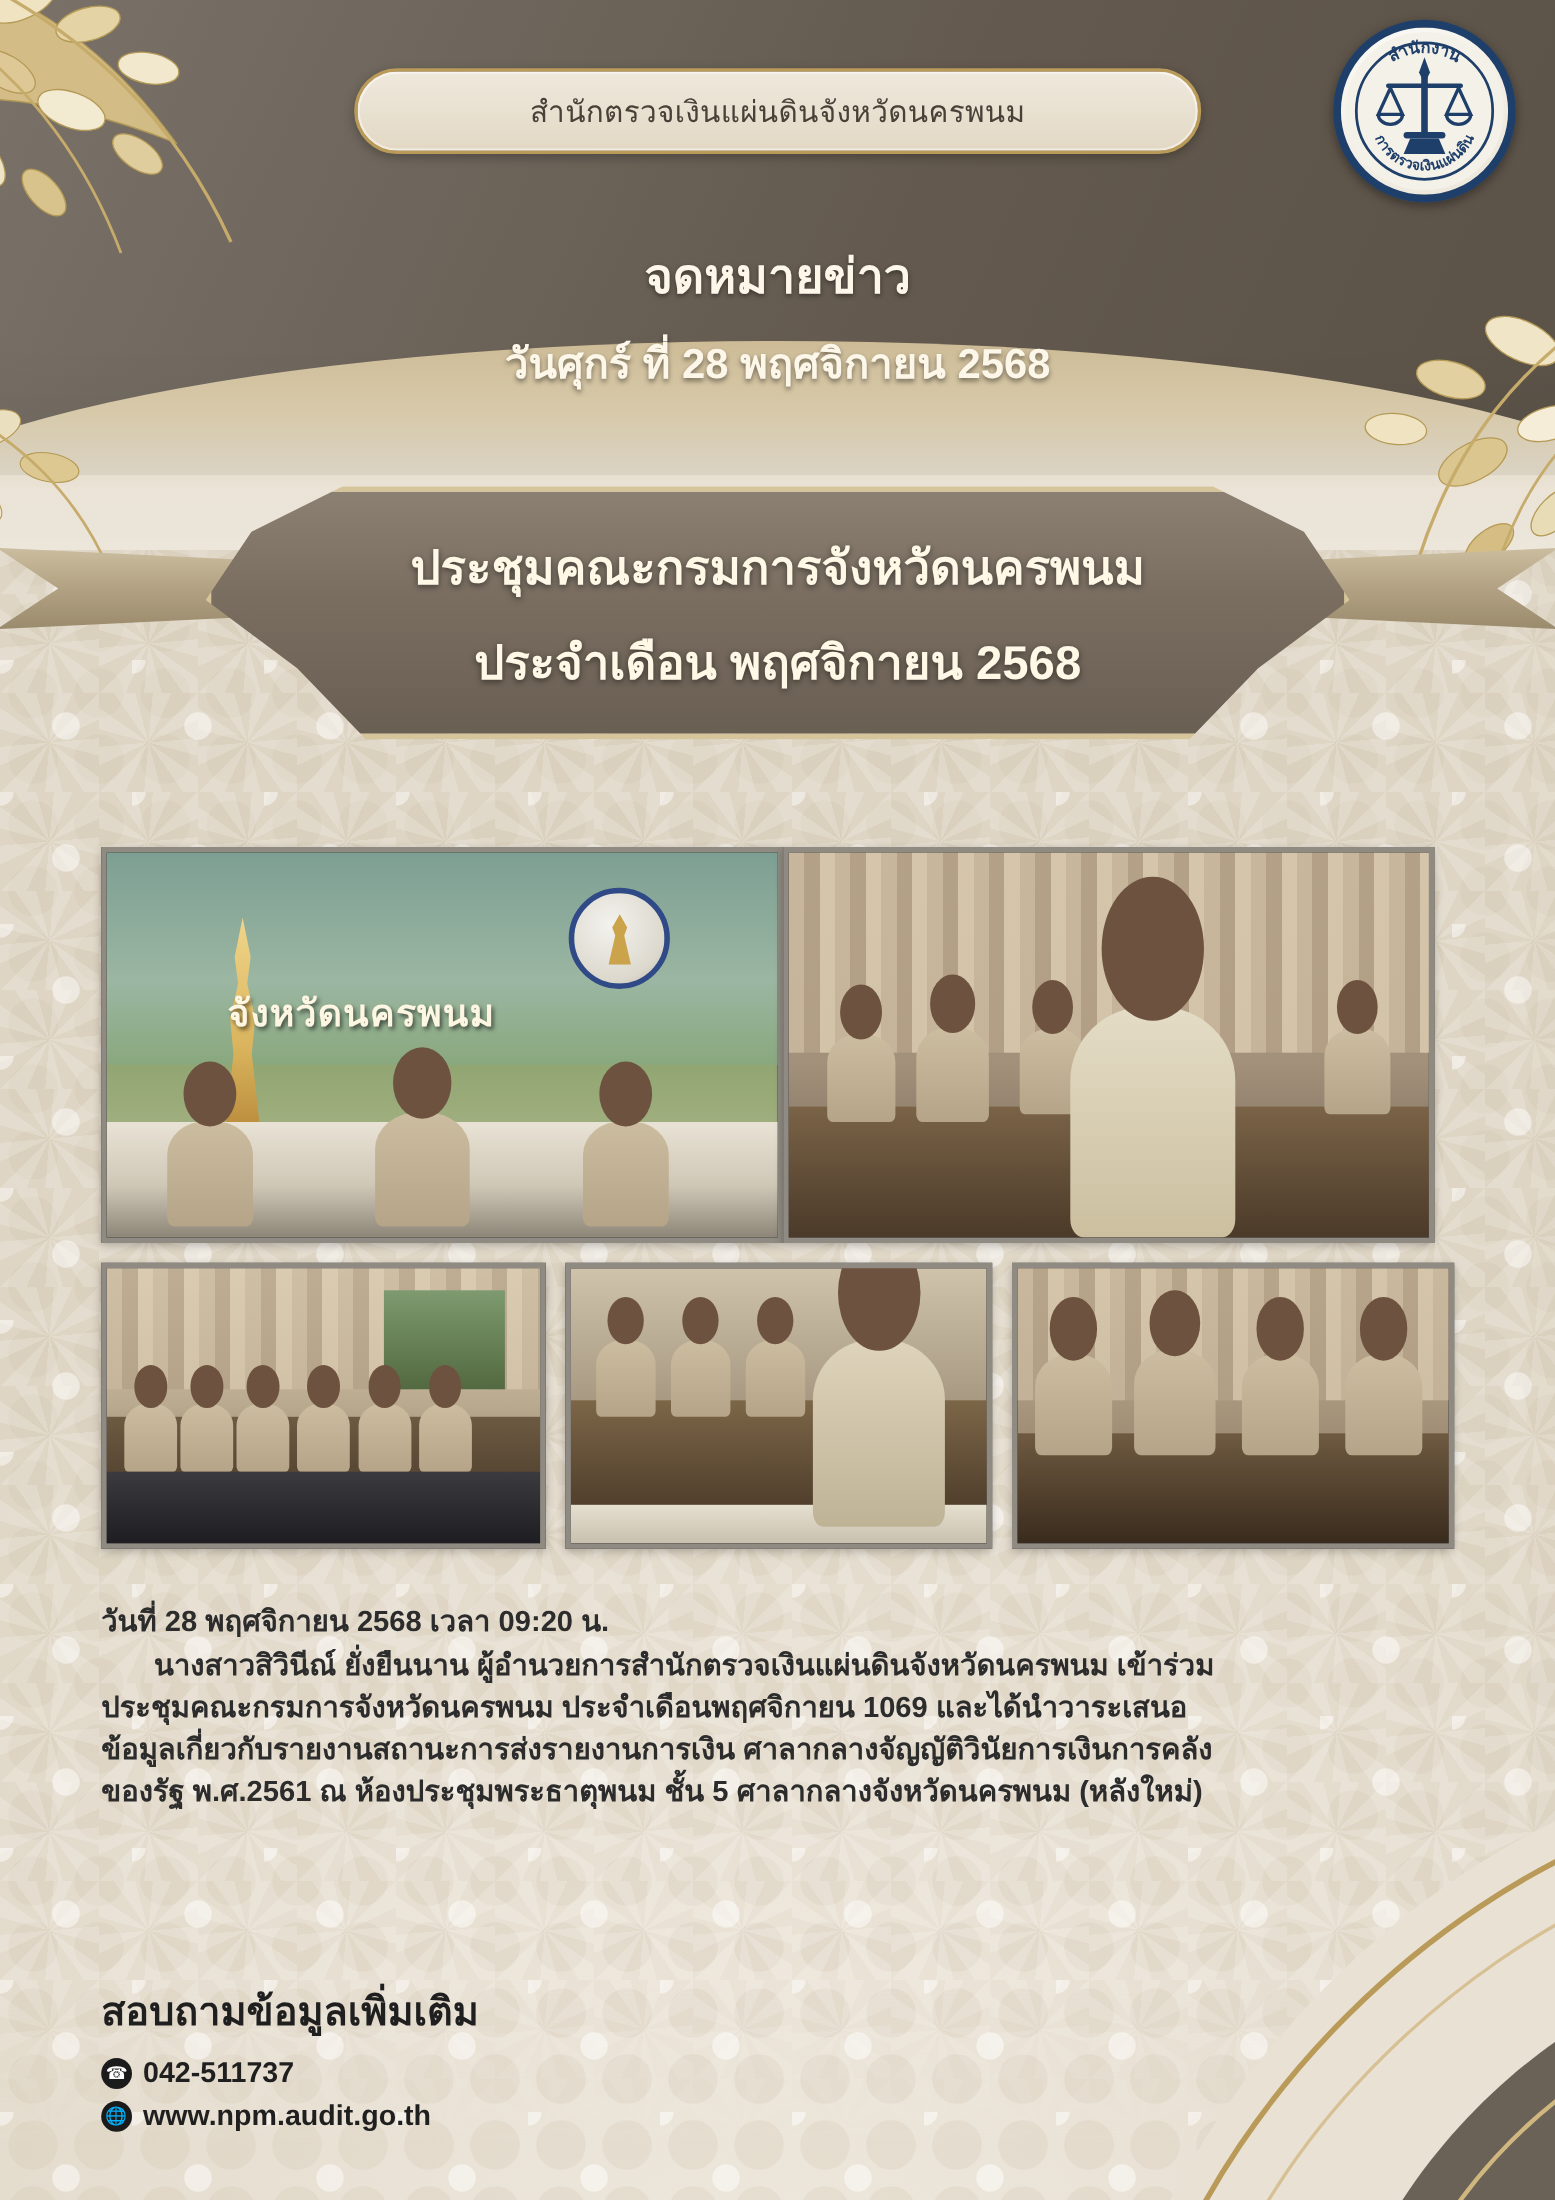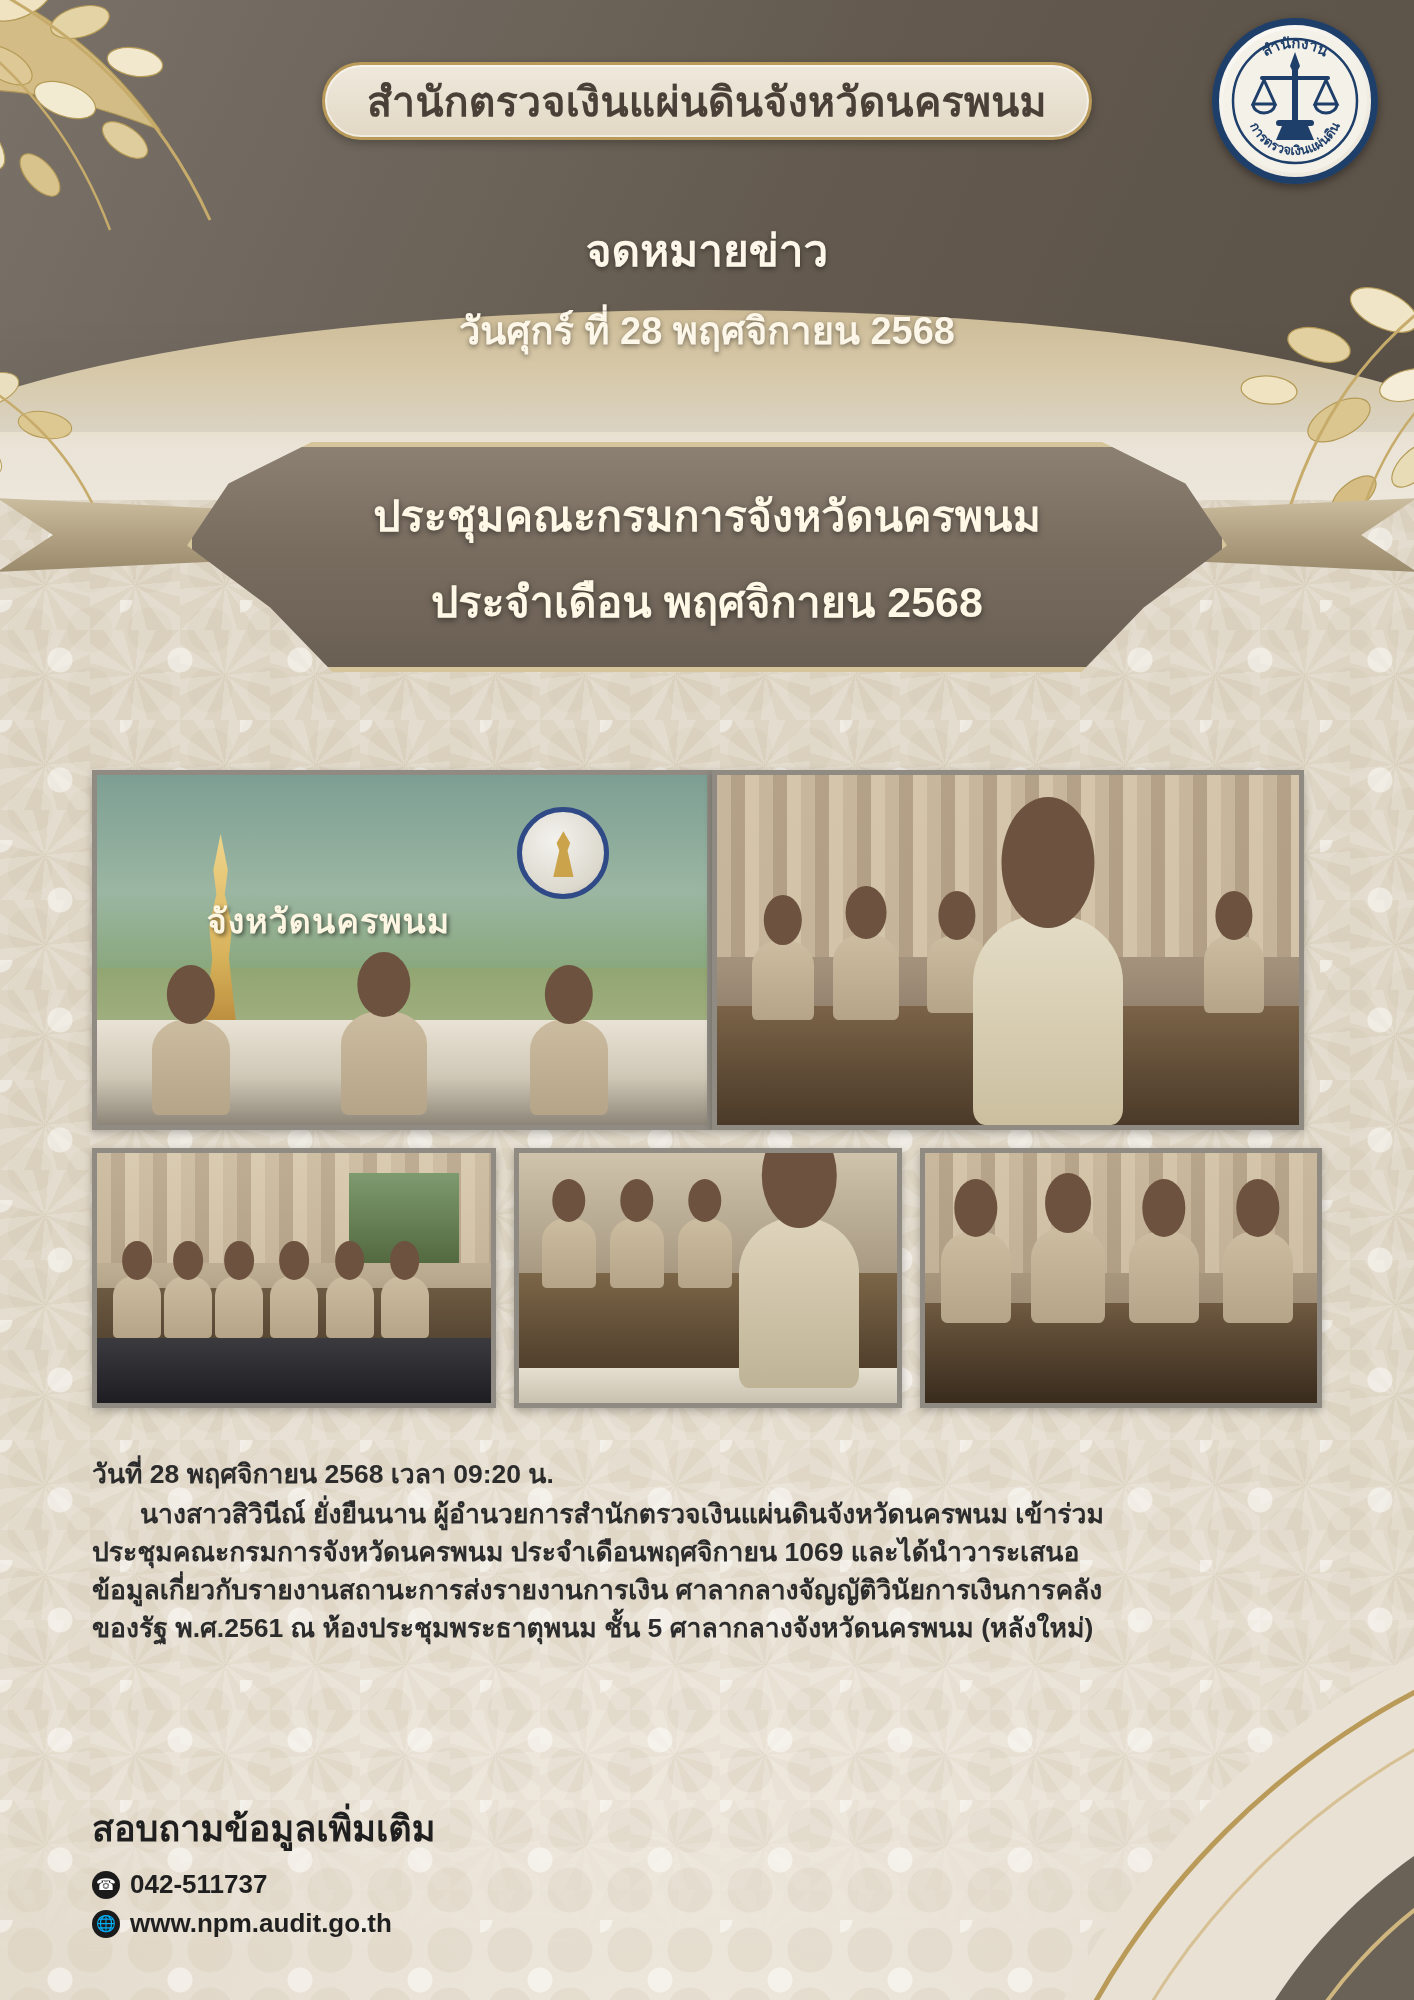--- a/index.html
+++ b/index.html
@@ -70,21 +70,21 @@
   .title-pill {
     position: absolute; top: 62px; left: 50%; transform: translateX(-50%);
     width: 770px; height: 78px;
     background: linear-gradient(180deg, #efe9dd 0%, #e2d8c4 100%);
     border: 3px solid #b99a58;
     border-radius: 40px;
     box-shadow: 0 3px 10px rgba(0,0,0,.28), inset 0 0 0 2px rgba(255,255,255,.5);
     display: flex; align-items: center; justify-content: center;
   }
   .title-pill span {
-    font-size: 41px; font-weight: bold; color: #4a4038; letter-spacing: .3px;
+    font-size: 27px; font-weight: normal; color: #4a4038; letter-spacing: .3px;
     white-space: nowrap;
   }
 
   .sub1 {
     position: absolute; top: 215px; width: 100%; text-align: center;
     font-size: 44px; font-weight: bold; color: #fdf7ea;
     text-shadow: 0 2px 5px rgba(0,0,0,.45);
   }
   .sub2 {
     position: absolute; top: 300px; width: 100%; text-align: center;

